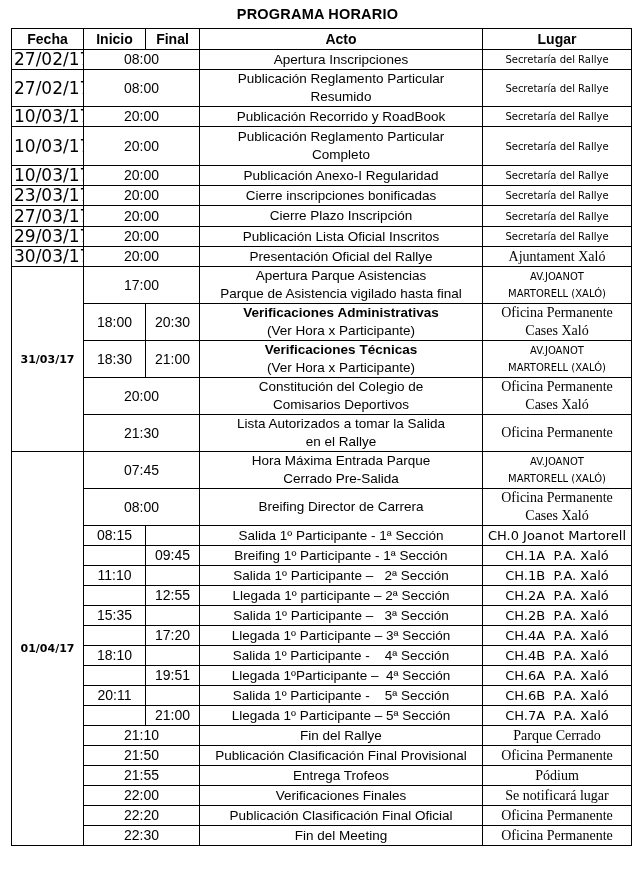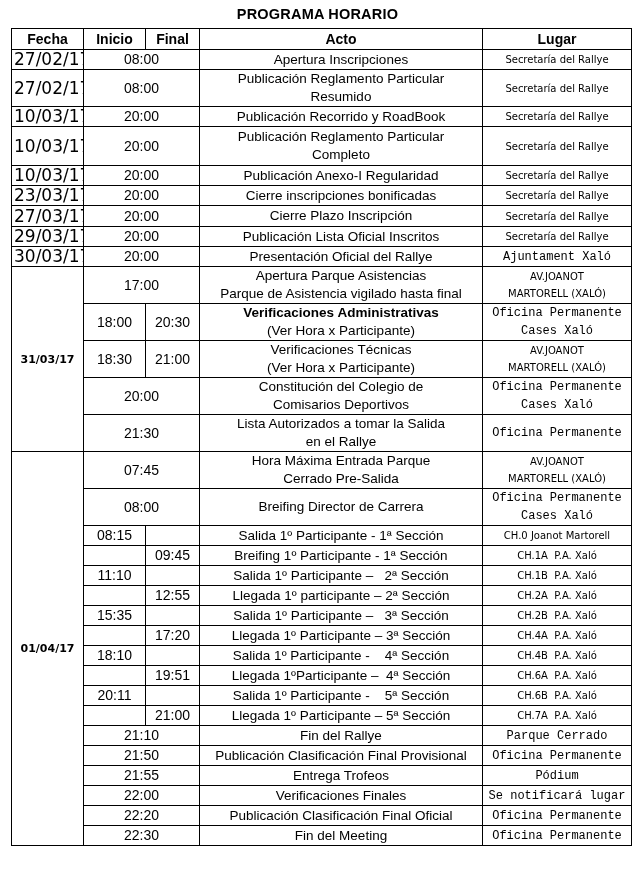--- a/index.html
+++ b/index.html
@@ -8,22 +8,22 @@
   table { position:absolute; left:11px; top:28px; border-collapse:collapse; table-layout:fixed; width:620px; }
   td, th { border:1px solid #000; padding:0 2px; text-align:center; vertical-align:middle; line-height:17px; overflow:hidden; white-space:nowrap; }
   th { font-family:"Liberation Sans", sans-serif; font-weight:bold; font-size:14px; height:20px; }
   .fecha { font-size:17px; font-family:"DejaVu Sans", sans-serif; }
   .fecha.b { font-weight:bold; font-size:11px; }
   .time { font-family:"Liberation Sans", sans-serif; font-size:14px; }
   .time.top { vertical-align:top; line-height:18px; }
   .acto { font-family:"Liberation Sans", sans-serif; font-size:13.5px; line-height:18px; }
   .acto.b { font-weight:normal; font-size:13.5px; }
   .lugar { font-family:"DejaVu Sans", sans-serif; font-size:10px; }
-  .lugar.big { font-family:Liberation Mono, monospace; font-size:12px; line-height:18px; }
-  .lugar.ch { font-size:10px;margin-top:6px; }
+  .lugar.big { font-family:Liberation Serif, serif; font-size:14px; line-height:18px; }
+  .lugar.ch { font-size:13px;margin-top:6px; }
   .r21 { height:20px; } .r22 { height:21px; } .r37 { height:36px; } .r40 { height:39px; }
   .pre { white-space:pre; }
 </style>
 </head>
 <body>
 
 <div class="title">PROGRAMA HORARIO</div>
 
 <table>
   <colgroup>
@@ -124,21 +124,21 @@
         </td>
     <td class="lugar big">
           <div>Oficina Permanente</div>
           <div>Cases Xaló</div>
         </td>
   </tr>
   <tr class="r37">
     <td class="time">18:30</td>
     <td class="time">21:00</td>
     <td class="acto">
-          <div style="font-weight:normal">Verificaciones Técnicas</div>
+          <div style="font-weight:bold">Verificaciones Técnicas</div>
           <div>(Ver Hora x Participante)</div>
         </td>
     <td class="lugar">
           <div>AV.JOANOT</div>
           <div>MARTORELL (XALÓ)</div>
         </td>
   </tr>
   <tr class="r37">
     <td class="time" colspan="2">20:00</td>
     <td class="acto">

